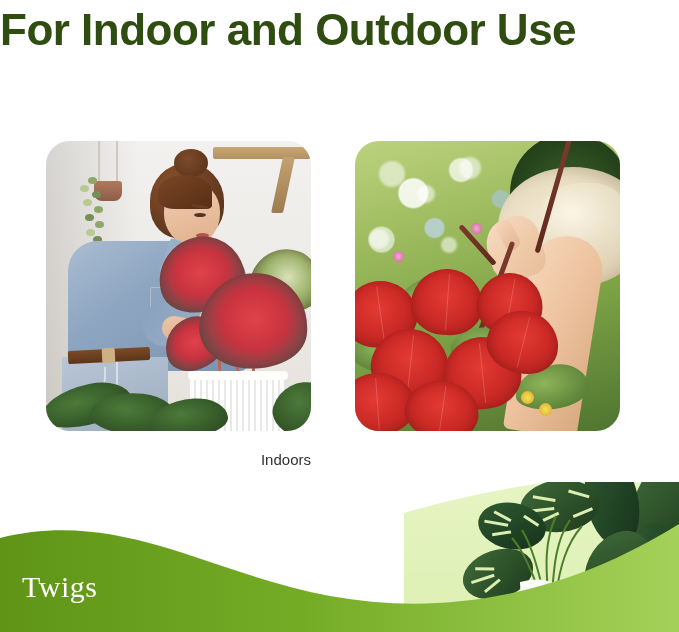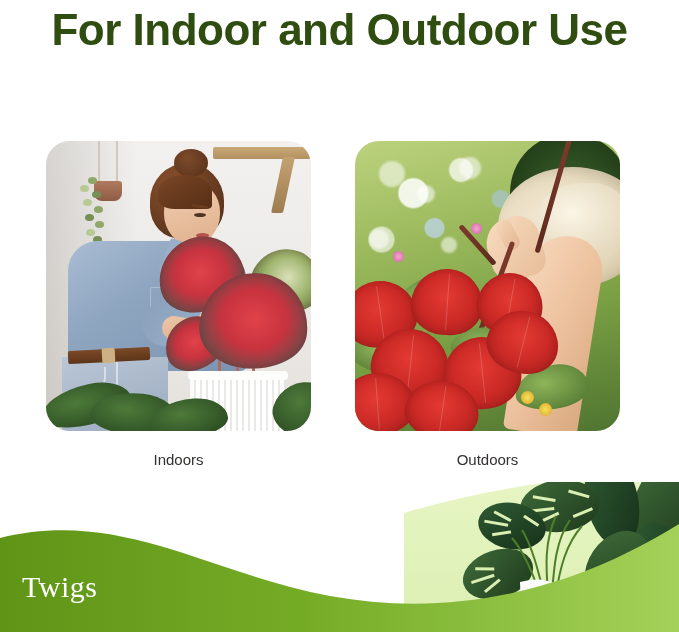--- a/index.html
+++ b/index.html
@@ -14,21 +14,20 @@
     font-family: "Liberation Sans", sans-serif;
     position: relative;
   }
 
   
   .header-block {
     position: absolute;
     left: 0;
     top: 0;
     width: 679px;
-    text-align: center;
   }
   .page-title {
     margin: 0;
     padding-top: 4px;
     font-family: "Liberation Sans", sans-serif;
     font-size: 44px;
     line-height: 52px;
     font-weight: 700;
     letter-spacing: -0.5px;
     color: #2f4d10;
@@ -66,21 +65,21 @@
     width: 265px;
     height: 290px;
     border-radius: 24px;
     overflow: hidden;
     background: #efefee;
   }
   .caption {
     position: absolute;
     top: 310px;
     width: 265px;
-    text-align: center;
+    text-align: right;
     font-family: "Liberation Sans", sans-serif;
     font-size: 15px;
     color: #333231;
   }
 
   
   .in-wall {
     position: absolute; inset: 0;
     background:
       linear-gradient(180deg,#f2f1ef 0%, #eceae7 55%, #e4e1dc 100%);
@@ -472,21 +471,20 @@
       <div class="out-flower" style="left:122px;top:132px;width:66px;height:62px;transform:rotate(10deg)"></div>
       <div class="out-flower" style="left:16px;top:188px;width:78px;height:70px;transform:rotate(6deg)"></div>
       <div class="out-flower" style="left:88px;top:196px;width:78px;height:72px;transform:rotate(-6deg)"></div>
       <div class="out-flower" style="left:132px;top:170px;width:72px;height:62px;transform:rotate(14deg)"></div>
       <div class="out-flower" style="left:-16px;top:232px;width:76px;height:62px;transform:rotate(-4deg)"></div>
       <div class="out-flower" style="left:50px;top:240px;width:74px;height:58px;transform:rotate(8deg)"></div>
 
       <div class="out-yellow" style="left:166px;top:250px"></div>
       <div class="out-yellow" style="left:184px;top:262px"></div>
     </div>
-    <div class="caption">Outdoors</div>
   </div>
 
 </div>
 
 <div class="footer">
   <svg class="footer-svg" width="679" height="150" viewBox="0 0 679 150">
     <defs>
       <linearGradient id="gGreen" x1="0" y1="0" x2="1" y2="0">
         <stop offset="0" stop-color="#5f9417"></stop>
         <stop offset="0.45" stop-color="#75ac26"></stop>

